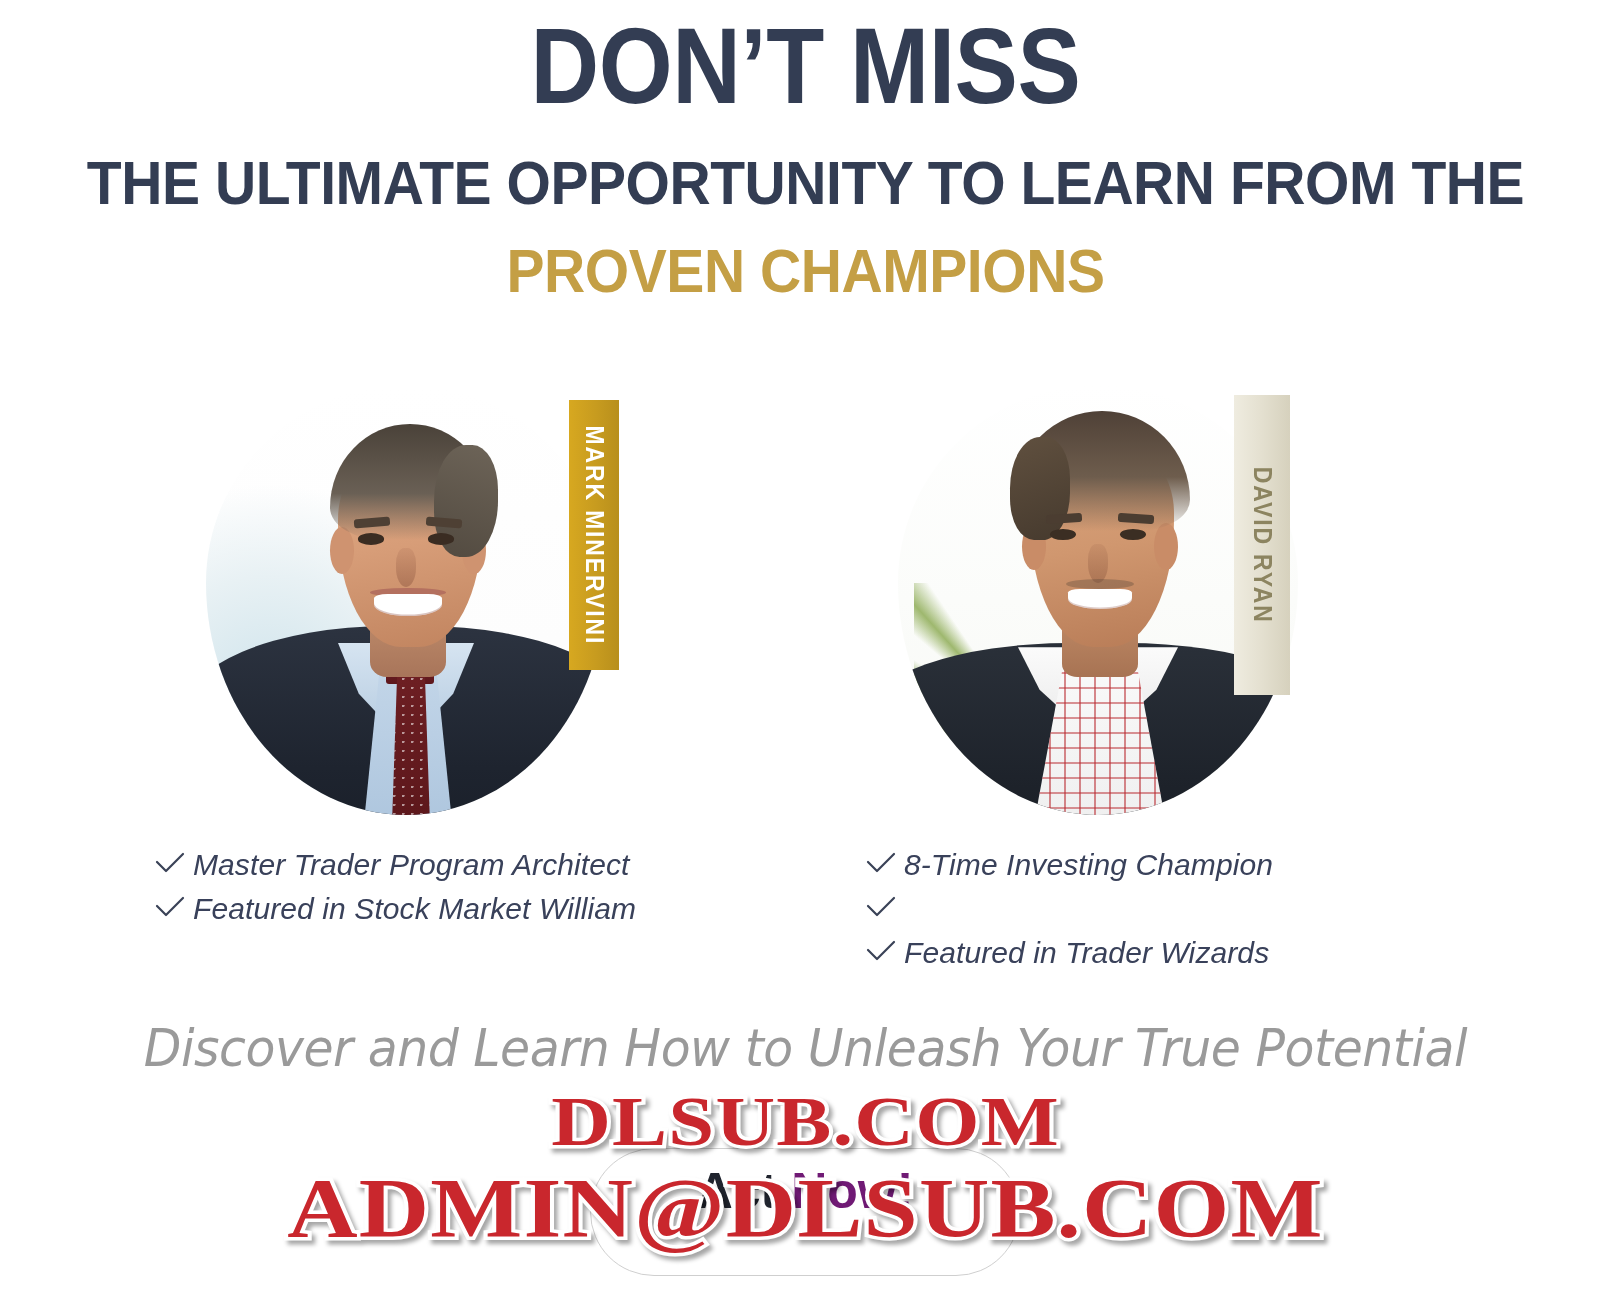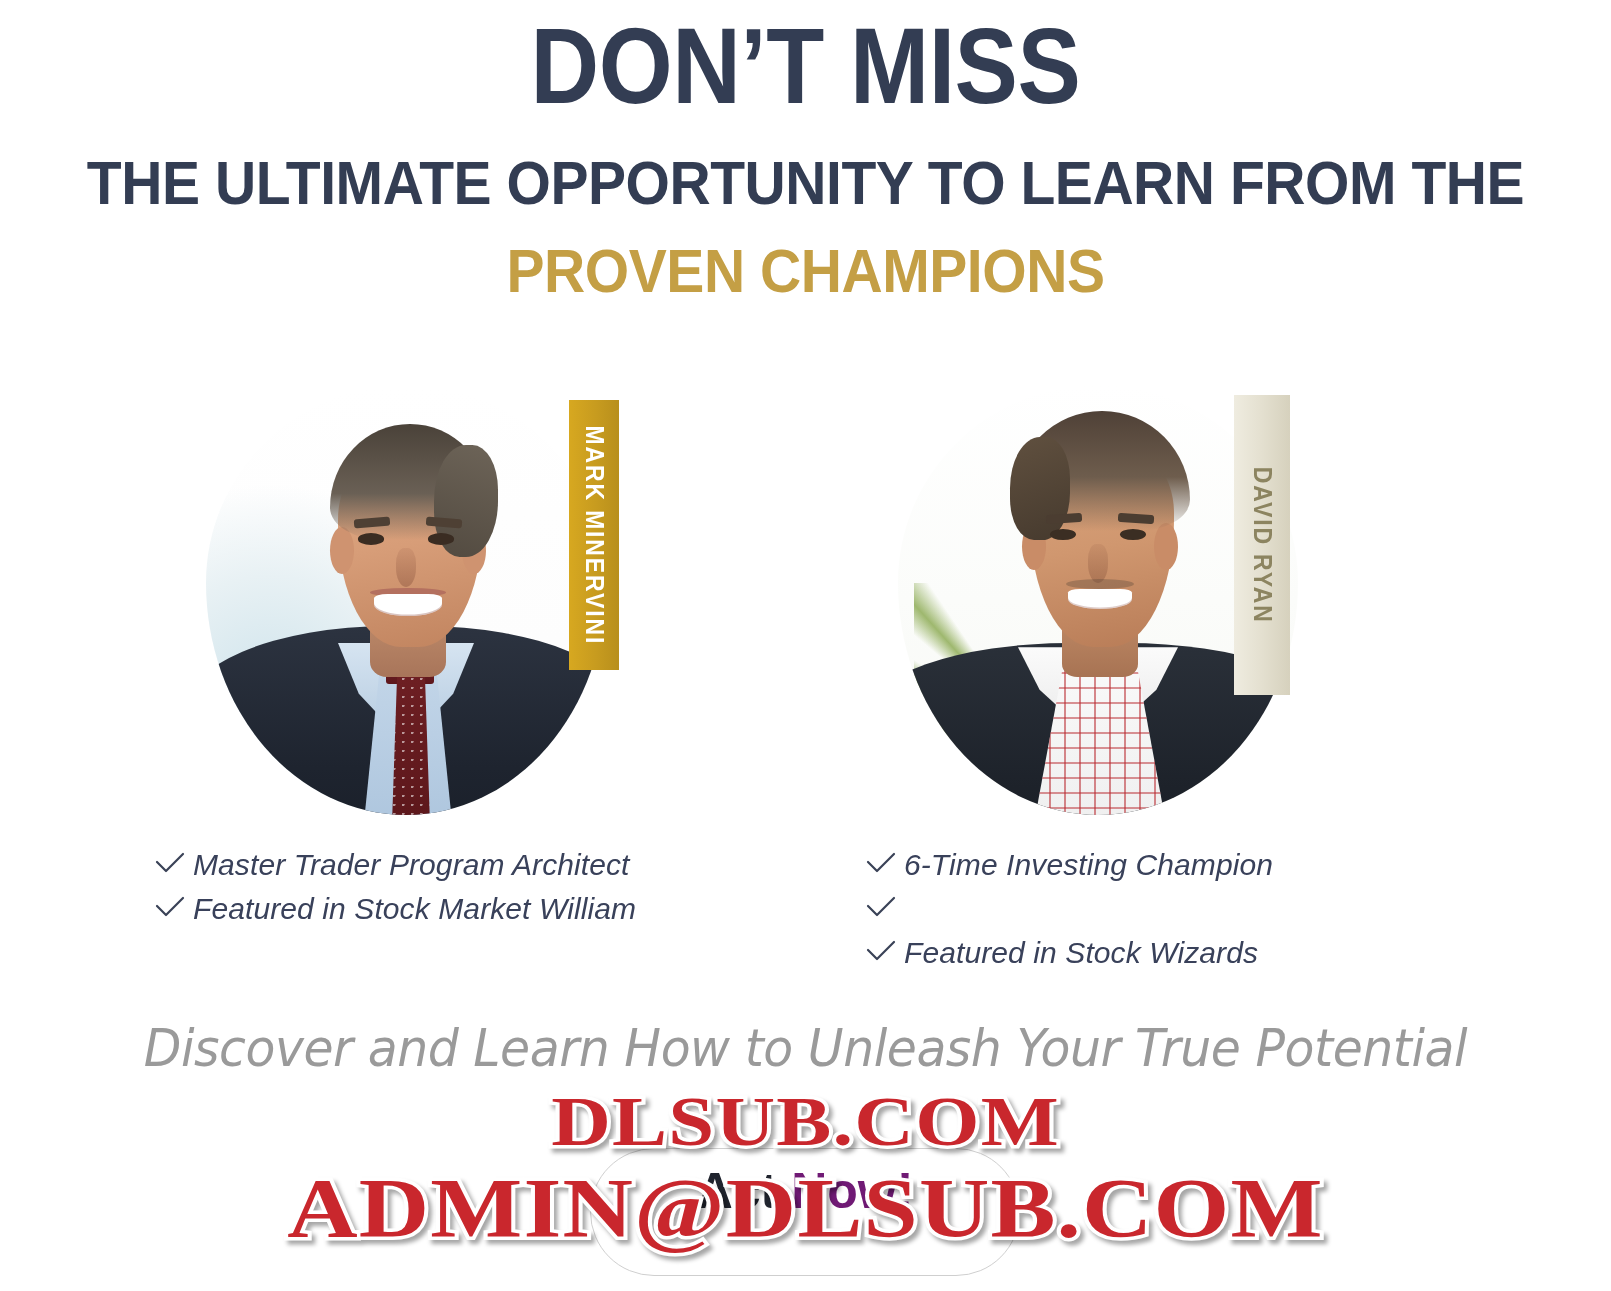--- a/index.html
+++ b/index.html
@@ -535,36 +535,36 @@
     </div>
   </div>
 
   <div class="bullet-col bullet-col-right">
     <div class="bullet-row">
       <span class="check">
         <svg width="30" height="24" viewBox="0 0 30 24">
             <path d="M2 11 L11 20 L28 3" fill="none" stroke="currentColor" stroke-width="2.2" stroke-linecap="round" stroke-linejoin="round"></path>
           </svg>
       </span>
-      <span class="bullet-text">6-Time Investing Champion</span>
+      <span class="bullet-text">8-Time Investing Champion</span>
     </div>
     <div class="bullet-row">
       <span class="check">
         <svg width="30" height="24" viewBox="0 0 30 24">
             <path d="M2 11 L11 20 L28 3" fill="none" stroke="currentColor" stroke-width="2.2" stroke-linecap="round" stroke-linejoin="round"></path>
           </svg>
       </span>
     </div>
     <div class="bullet-row">
       <span class="check">
         <svg width="30" height="24" viewBox="0 0 30 24">
             <path d="M2 11 L11 20 L28 3" fill="none" stroke="currentColor" stroke-width="2.2" stroke-linecap="round" stroke-linejoin="round"></path>
           </svg>
       </span>
-      <span class="bullet-text">Featured in Stock Wizards</span>
+      <span class="bullet-text">Featured in Trader Wizards</span>
     </div>
   </div>
 
 </div>
 
 <div class="tagline">Discover and Learn How to Unleash Your True Potential</div>
 
 <div class="cta-wrap">
   <div class="cta-button"></div>
   <div class="cta-label">

